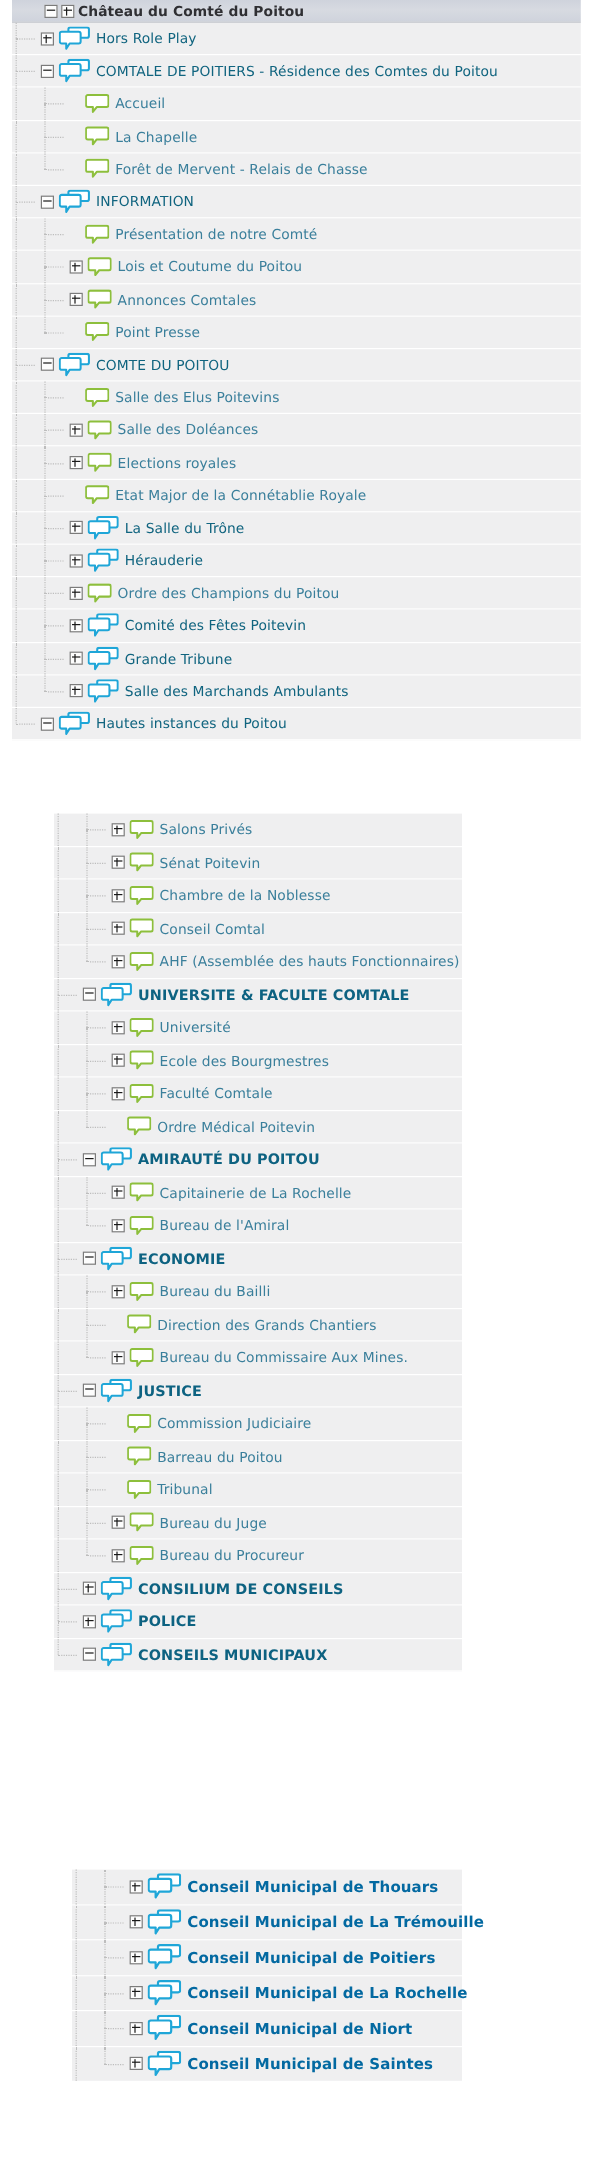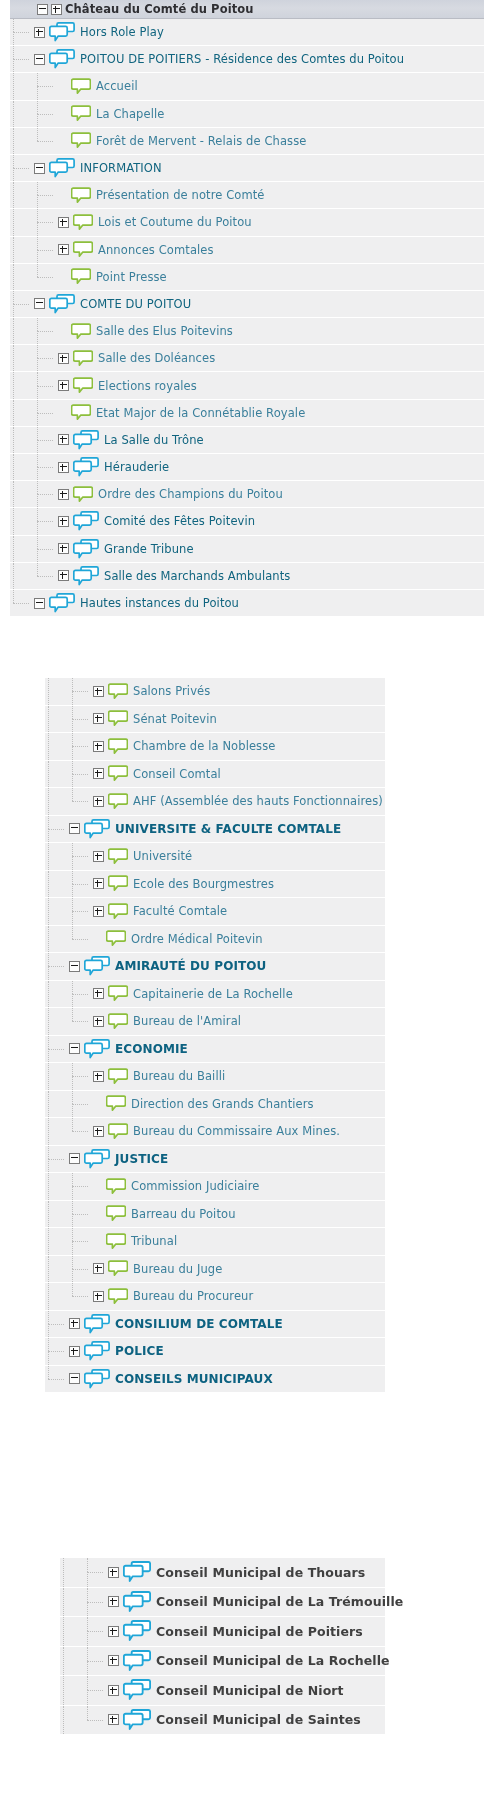--- a/index.html
+++ b/index.html
@@ -89,21 +89,21 @@
   
   .lbl{
     font-size:11.5px;
     color:#2e6e8e;
     letter-spacing:0.1px;
   }
   .lbl.sub{color:#3a7f9b;font-weight:normal;font-size:11.5px;}
   .lbl.cat{color:#10647f;font-weight:normal;font-size:11.5px;}
   .lbl.catbig{color:#0d6281;font-weight:bold;font-size:12px;}
   .lbl.root{color:#2f2f33;font-weight:bold;font-size:11.5px;}
-  .lbl.muni{color:#404040;font-weight:bold;font-size:12.5px;}
+  .lbl.muni{color:#0369a1;font-weight:bold;font-size:12.5px;}
 
   .rootbox{display:flex;align-items:center;padding-left:27px;}
   .rootbox .tgl{margin-right:3px;}
 </style>
 </head>
 <body>
 
 <div class="tree">
 
   <div class="panel lvl0">
@@ -132,21 +132,21 @@
           <span class="elbow cont">
             <span class="thru"></span>
           </span>
           <span class="tgl"></span>
           <span class="ico">
             <svg width="26" height="20" viewBox="0 0 26 20">
               <path d="M9.5 0.9 H23.6 A1.5 1.5 0 0 1 25.1 2.4 V8.0 A1.5 1.5 0 0 1 23.6 9.5 H9.5 A1.5 1.5 0 0 1 8.0 8.0 V2.4 A1.5 1.5 0 0 1 9.5 0.9 Z" fill="#ffffff" stroke="#1fa6d8" stroke-width="1.7" stroke-linejoin="round"></path>
               <path d="M2.4 4.4 H16.6 A1.6 1.6 0 0 1 18.2 6.0 V12.6 A1.6 1.6 0 0 1 16.6 14.2 H9.0 L6.2 18.6 L6.2 14.2 H2.4 A1.6 1.6 0 0 1 0.8 12.6 V6.0 A1.6 1.6 0 0 1 2.4 4.4 Z" fill="#ffffff" stroke="#1fa6d8" stroke-width="1.7" stroke-linejoin="round"></path>
             </svg>
           </span>
-          <span class="lbl cat">POITOU DE POITIERS - Résidence des Comtes du Poitou</span>
+          <span class="lbl cat">COMTALE DE POITIERS - Résidence des Comtes du Poitou</span>
         </div>
         <div class="row ">
           <span class="spacer">
             <span class="thru"></span>
           </span>
           <span class="elbow cont">
             <span class="thru"></span>
           </span>
           <span class="tgl none"></span>
           <span class="ico">
@@ -768,21 +768,21 @@
           <span class="elbow cont">
             <span class="thru"></span>
           </span>
           <span class="tgl plus"></span>
           <span class="ico">
             <svg width="26" height="20" viewBox="0 0 26 20">
               <path d="M9.5 0.9 H23.6 A1.5 1.5 0 0 1 25.1 2.4 V8.0 A1.5 1.5 0 0 1 23.6 9.5 H9.5 A1.5 1.5 0 0 1 8.0 8.0 V2.4 A1.5 1.5 0 0 1 9.5 0.9 Z" fill="#ffffff" stroke="#1fa6d8" stroke-width="1.7" stroke-linejoin="round"></path>
               <path d="M2.4 4.4 H16.6 A1.6 1.6 0 0 1 18.2 6.0 V12.6 A1.6 1.6 0 0 1 16.6 14.2 H9.0 L6.2 18.6 L6.2 14.2 H2.4 A1.6 1.6 0 0 1 0.8 12.6 V6.0 A1.6 1.6 0 0 1 2.4 4.4 Z" fill="#ffffff" stroke="#1fa6d8" stroke-width="1.7" stroke-linejoin="round"></path>
             </svg>
           </span>
-          <span class="lbl catbig">CONSILIUM DE COMTALE</span>
+          <span class="lbl catbig">CONSILIUM DE CONSEILS</span>
         </div>
         <div class="row tall">
           <span class="elbow cont">
             <span class="thru"></span>
           </span>
           <span class="tgl plus"></span>
           <span class="ico">
             <svg width="26" height="20" viewBox="0 0 26 20">
               <path d="M9.5 0.9 H23.6 A1.5 1.5 0 0 1 25.1 2.4 V8.0 A1.5 1.5 0 0 1 23.6 9.5 H9.5 A1.5 1.5 0 0 1 8.0 8.0 V2.4 A1.5 1.5 0 0 1 9.5 0.9 Z" fill="#ffffff" stroke="#1fa6d8" stroke-width="1.7" stroke-linejoin="round"></path>
               <path d="M2.4 4.4 H16.6 A1.6 1.6 0 0 1 18.2 6.0 V12.6 A1.6 1.6 0 0 1 16.6 14.2 H9.0 L6.2 18.6 L6.2 14.2 H2.4 A1.6 1.6 0 0 1 0.8 12.6 V6.0 A1.6 1.6 0 0 1 2.4 4.4 Z" fill="#ffffff" stroke="#1fa6d8" stroke-width="1.7" stroke-linejoin="round"></path>

